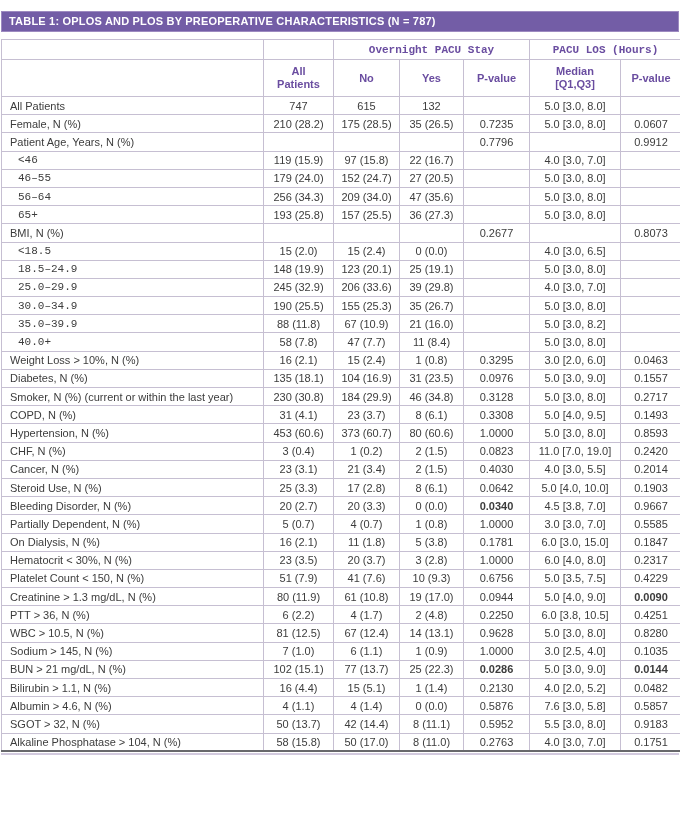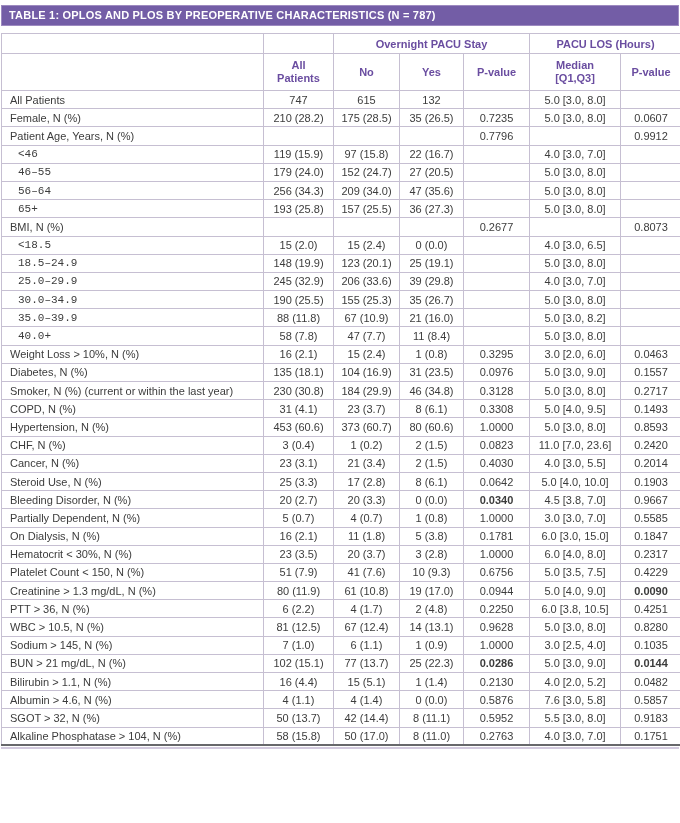--- a/index.html
+++ b/index.html
@@ -4,21 +4,21 @@
 <style>
   * { box-sizing: border-box; }
   html, body {
     margin: 0; padding: 0;
     width: 680px; height: 823px;
     background: #ffffff;
     font-family: "Liberation Sans", "DejaVu Sans", sans-serif;
     overflow: hidden;
   }
   .banner {
-    margin: 5px 1px 0 1px;
+    margin: 11px 1px 0 1px;
     height: 21px;
     background: #735da6;
     border: 1px solid #9d8ac0;
     color: #ffffff;
     font-weight: bold;
     font-size: 11px;
     line-height: 19px;
     padding-left: 7px;
     letter-spacing: 0.2px;
   }
@@ -31,21 +31,21 @@
     border-bottom: 2px solid #67686b;
   }
   th, td { border: 1px solid #c6bfd2; overflow: hidden; }
   thead th {
     color: #6a4da0;
     font-size: 11px;
     font-weight: bold;
     text-align: center;
     background: #ffffff;
   }
-  tr.group-row th { height: 20px; padding: 0 2px; }
+  tr.group-row th { height: 20px; padding: 0 2px; font-family: Liberation Mono, monospace; }
   tr.col-row th { height: 37px; line-height: 13px; padding: 2px; }
   tr.col-row th.wrap { padding: 2px 12px; }
   tbody td {
     font-size: 11px;
     color: #3c3c3c;
     height: 18.2px;
     line-height: 12px;
     text-align: center;
     padding: 0 2px;
     white-space: nowrap;
@@ -264,21 +264,21 @@
         <td>1.0000</td>
         <td>5.0 [3.0, 8.0]</td>
         <td>0.8593</td>
       </tr>
       <tr>
         <td class="lbl">CHF, N (%)</td>
         <td>3 (0.4)</td>
         <td>1 (0.2)</td>
         <td>2 (1.5)</td>
         <td>0.0823</td>
-        <td>11.0 [7.0, 23.6]</td>
+        <td>11.0 [7.0, 19.0]</td>
         <td>0.2420</td>
       </tr>
       <tr>
         <td class="lbl">Cancer, N (%)</td>
         <td>23 (3.1)</td>
         <td>21 (3.4)</td>
         <td>2 (1.5)</td>
         <td>0.4030</td>
         <td>4.0 [3.0, 5.5]</td>
         <td>0.2014</td>

